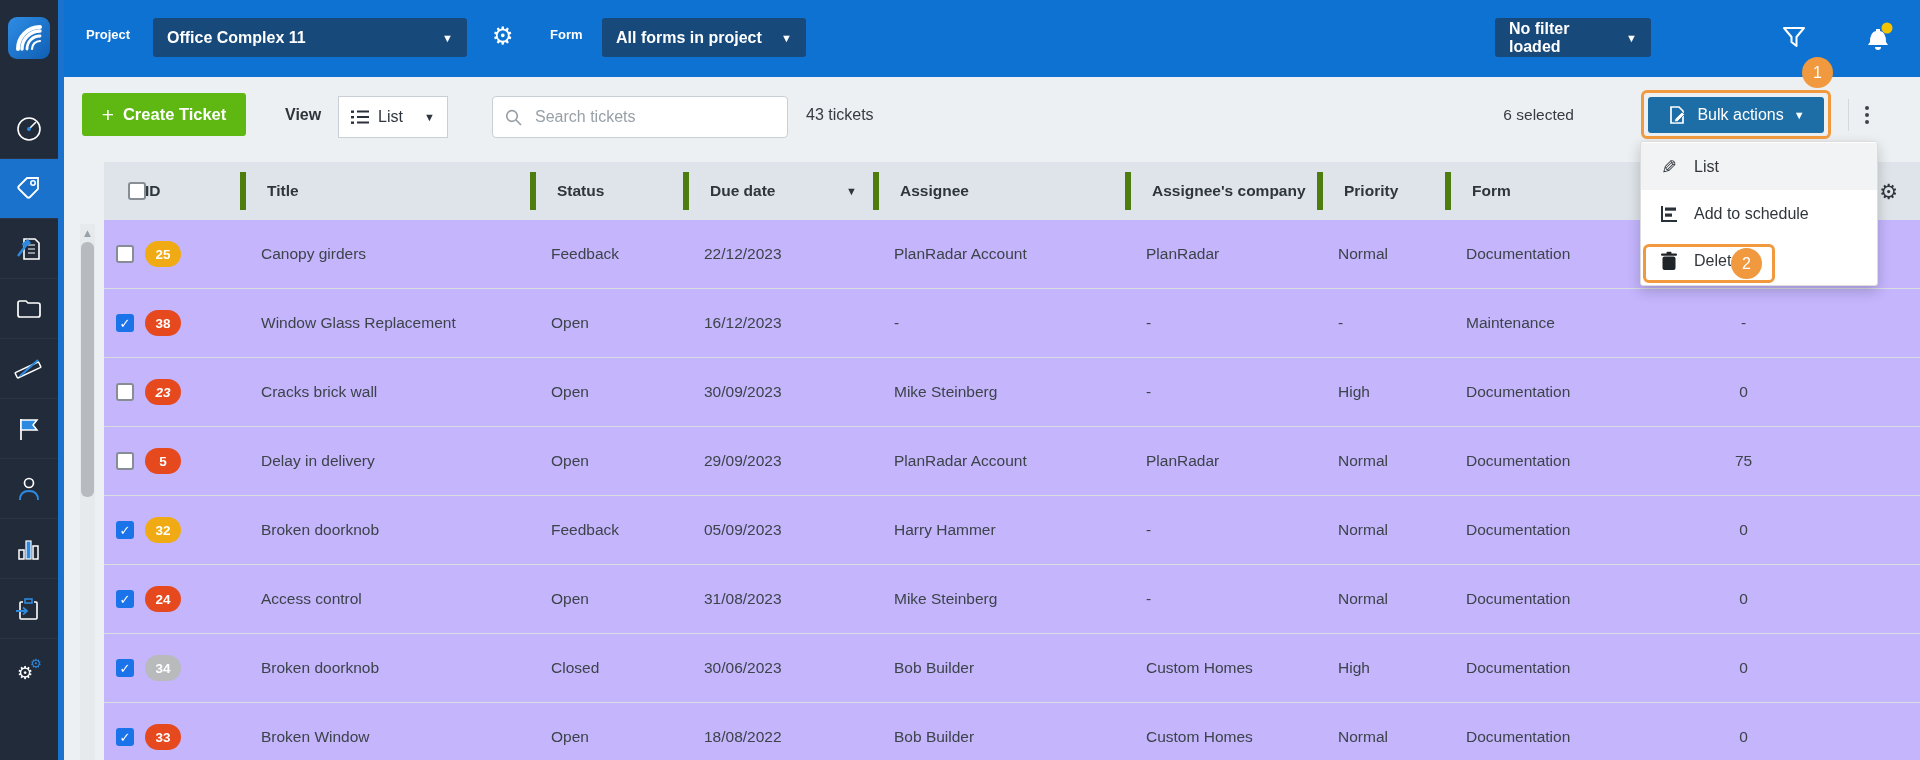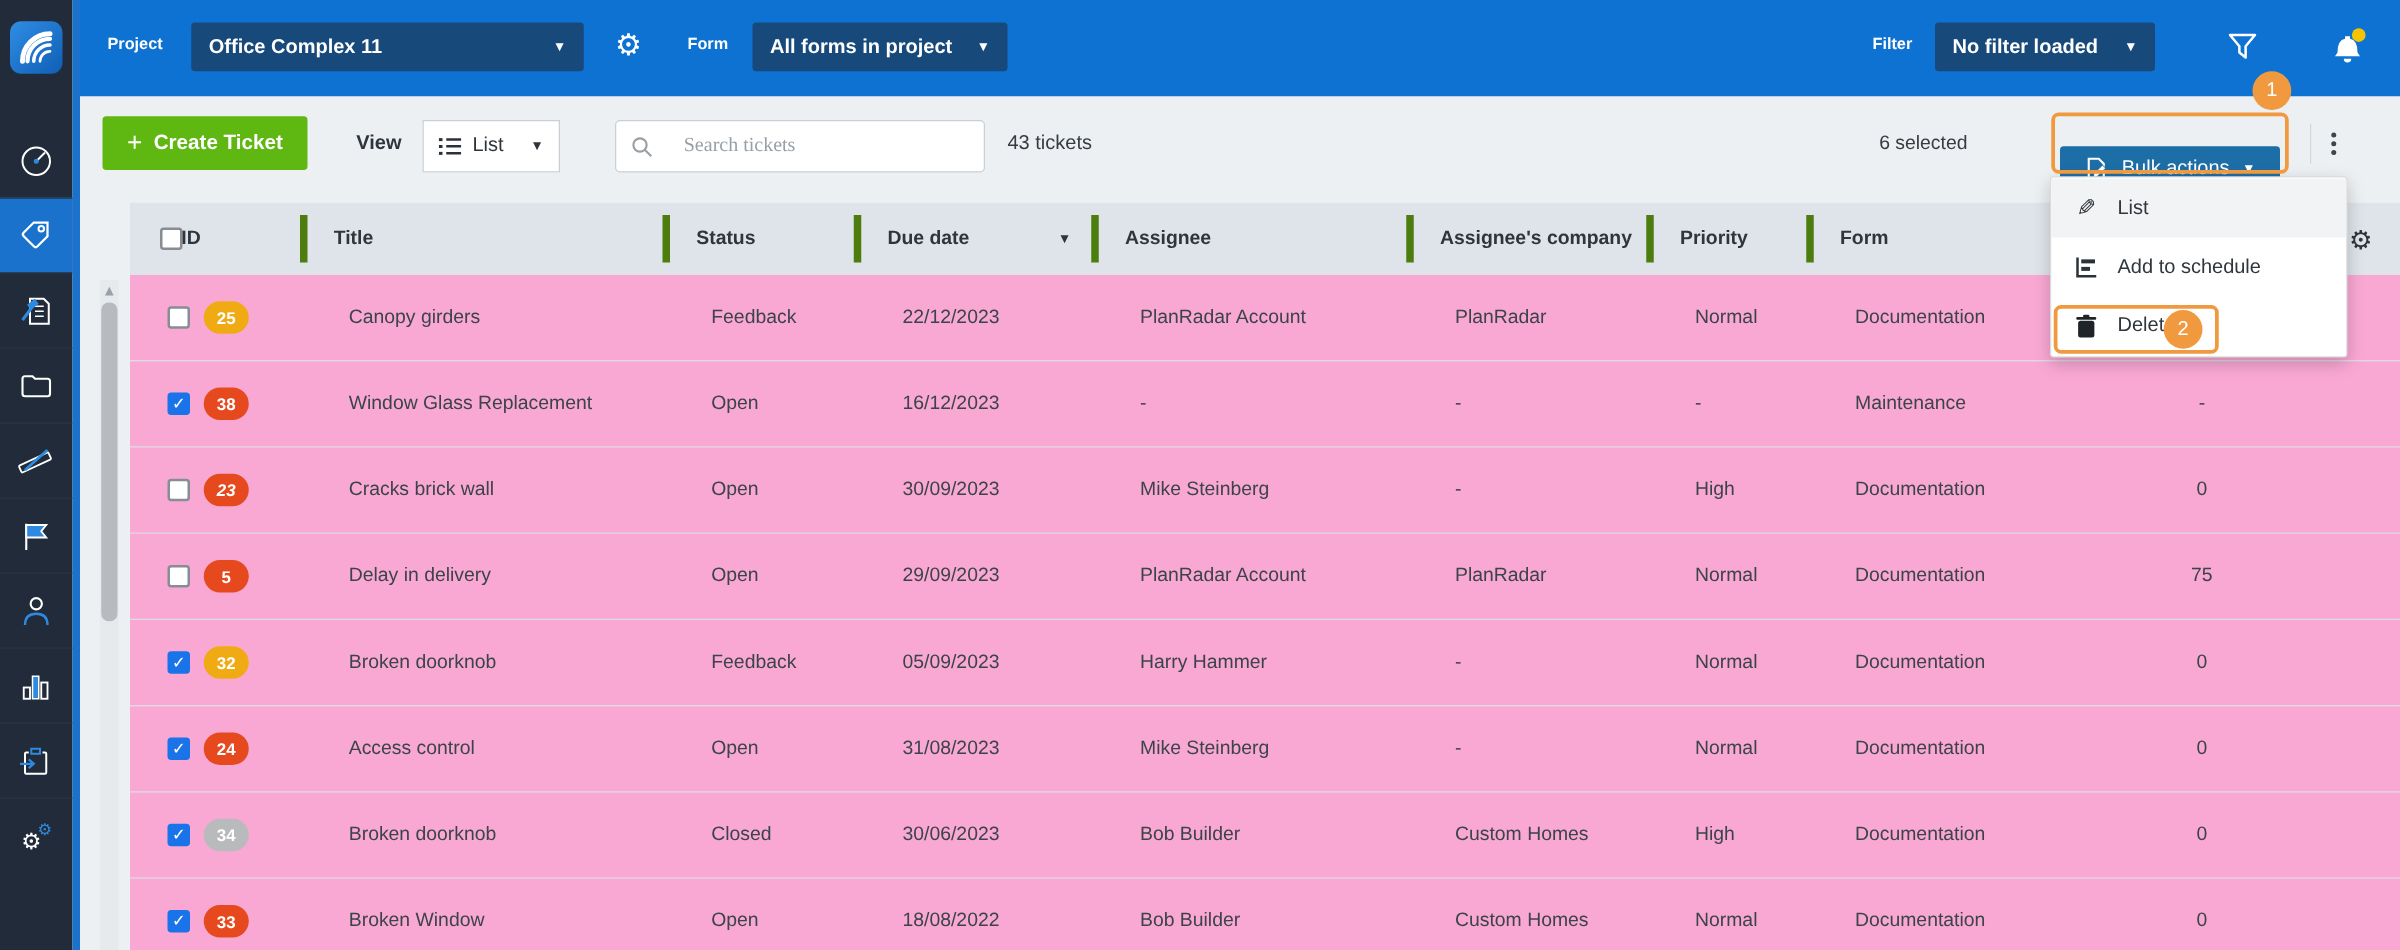--- a/index.html
+++ b/index.html
@@ -33,28 +33,28 @@
   .btn-create { position:absolute; left:18px; top:16px; width:164px; height:43px; background:#5fb712; color:#fff;
     border:none; border-radius:3px; font-family:inherit; font-size:16.5px; font-weight:600;
     display:flex; align-items:center; justify-content:center; gap:9px; cursor:pointer; }
   .btn-create .plus { font-size:21px; font-weight:400; }
   .view-label { position:absolute; left:221px; top:29px; font-weight:700; font-size:16px; color:#2e353c; }
   .dd-list { position:absolute; left:274px; top:19px; width:110px; height:42px; background:#fff;
     border:1px solid #c9cfd5; border-radius:0; display:flex; align-items:center; padding:0 12px; gap:9px;
     font-size:16px; color:#2e353c; cursor:pointer; }
   .dd-list .caret { margin-left:auto; font-size:11px; color:#2e353c; }
   .search-box { position:absolute; left:428px; top:19px; width:296px; height:42px; background:#fff;
-    border:1px solid #c9cfd5; border-radius:4px; display:flex; align-items:center; padding:0 12px; gap:25px;font-family:Liberation Serif, serif; }
+    border:1px solid #c9cfd5; border-radius:4px; display:flex; align-items:center; padding:0 12px; gap:13px; }
   .search-box input { border:none; outline:none; flex:1; font-family:inherit; font-size:16px; color:#3c4349; }
   .search-box input::placeholder { color:#98a0a7; }
   .ticket-count { position:absolute; left:742px; top:29px; font-size:16px; color:#363c42; }
   .selected-count { position:absolute; left:1380px; top:29px; width:130px; text-align:right; font-size:15.5px; color:#363c42; }
   .btn-bulk { position:absolute; left:1584px; top:20px; width:176px; height:36px; background:#1d6da7; color:#fff;
     border:none; border-radius:3px; font-family:inherit; font-size:16px; display:flex; align-items:center;
-    justify-content:center; gap:10px; cursor:pointer;margin-top:20px; }
+    justify-content:center; gap:10px; cursor:pointer; }
   .btn-bulk .caret { font-size:11px; }
   .toolbar-divider { position:absolute; left:1784px; top:22px; width:1px; height:32px; background:#d3d8dc; }
   .kebab { position:absolute; left:1793px; top:20px; width:20px; height:36px; display:flex; flex-direction:column;
     align-items:center; justify-content:center; gap:3px; cursor:pointer; }
   .kebab i { width:4px; height:4px; border-radius:50%; background:#3d444b; }
   
   .hl-box { position:absolute; border:3px solid #f0993e; border-radius:6px; z-index:60; pointer-events:none; }
   .hl-bulk { left:1641px; top:90px; width:190px; height:49px; }
   .hl-delete { left:1643px; top:244px; width:132px; height:39px; z-index:70; }
   .step-badge { position:absolute; width:31px; height:31px; border-radius:50%; background:#f0993e; color:#fff;
@@ -69,21 +69,21 @@
   .table-panel { position:absolute; left:104px; top:162px; width:1816px; height:598px; background:#fff; }
   .grid { display:grid; grid-template-columns:36px 100px 290px 153px 190px 252px 192px 128px 202px 193px 1fr; align-items:center; }
   .thead { height:58px; background:#dee4e9; position:relative; }
   .thead .th { font-weight:700; font-size:15.5px; color:#2e353c; padding-left:21px; height:38px;
     display:flex; align-items:center; }
   .thead .th.bordered { border-left:6px solid #4d7c0f; }
   .th-cb { padding-left:12px; } .th-id { padding-left:5px; font-weight:700; font-size:15.5px; color:#2e353c; }
   .sort-caret { margin-left:auto; padding-right:16px; font-size:11px; color:#2e353c; }
   .header-gear { position:absolute; right:22px; top:18px; font-size:21px; color:#2e353c;
     font-family:"DejaVu Sans", sans-serif; cursor:pointer; }
-  .trow { height:69px; border-bottom:1px solid #d9dee3; font-size:15.5px; color:#3c4349; background:#f9a8d4;padding-left:18px; }
+  .trow { height:69px; border-bottom:1px solid #d9dee3; font-size:15.5px; color:#3c4349; background:#c4b5fd; }
   .cell { padding-left:21px; overflow:hidden; white-space:nowrap; }
   .cell-count { text-align:center; padding-left:0; }
   .cb { width:18px; height:18px; margin-left:12px; border:2px solid #878d94; border-radius:3px; background:#fff;
     cursor:pointer; display:flex; align-items:center; justify-content:center; }
   .cb.checked { background:#1a73e8; border-color:#1a73e8; }
   .cb.checked::after { content:"✓"; color:#fff; font-size:13px; font-weight:700; font-family:"DejaVu Sans",sans-serif; }
   .id-badge { display:inline-flex; min-width:36px; height:26px; padding:0 9px; margin-left:5px; border-radius:14px;
     color:#fff; font-weight:700; font-size:13.5px; align-items:center; justify-content:center; }
   
   .bulk-menu { position:absolute; left:1640px; top:141px; width:238px; background:#fff; border:1px solid #dcdcdc;
@@ -185,21 +185,21 @@
     <span>Office Complex 11</span>
     <span class="caret">▼</span>
   </div>
   <span class="nav-gear">⚙</span>
   <span class="nav-label" style="left:486px">Form</span>
   <div class="nav-dd" style="left:538px; width:204px">
     <span>All forms in project</span>
     <span class="caret">▼</span>
   </div>
   <span class="nav-label" style="left:1434px">Filter</span>
-  <div class="nav-dd" style="left:1484px; width:176px">
+  <div class="nav-dd" style="left:1431px; width:156px">
     <span>No filter loaded</span>
     <span class="caret">▼</span>
   </div>
   <svg style="position:absolute; left:1718px; top:26px" width="24" height="26" viewBox="0 0 24 26">
     <path d="M2 2 H22 L14.5 11 V20 L9.5 16 V11 Z" fill="none" stroke="#fff" stroke-width="2" stroke-linejoin="round"></path>
   </svg>
   <svg style="position:absolute; left:1798px; top:20px" width="32" height="34" viewBox="0 0 32 34">
     <path d="M8 22 Q8 12 14 11 V9 H18 V11 Q24 12 24 22 L26 25 H6 Z" fill="#fff"></path>
     <path d="M13 27 a3 3 0 0 0 6 0" fill="#fff"></path>
     <circle cx="25" cy="8" r="5.5" fill="#f5c400"></circle>

